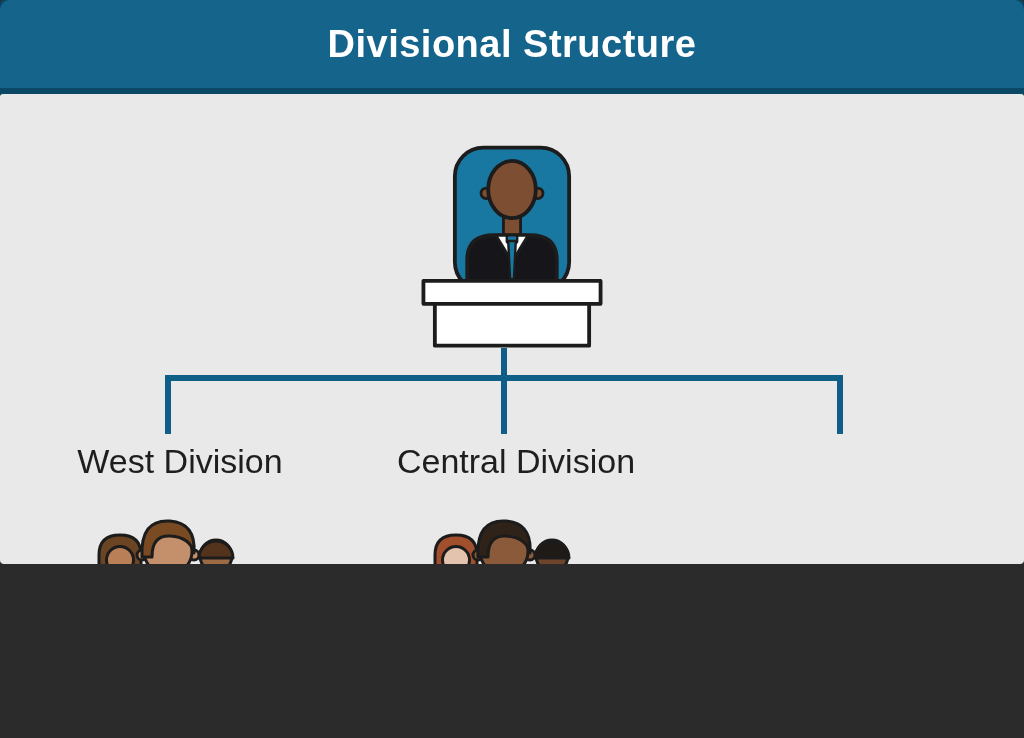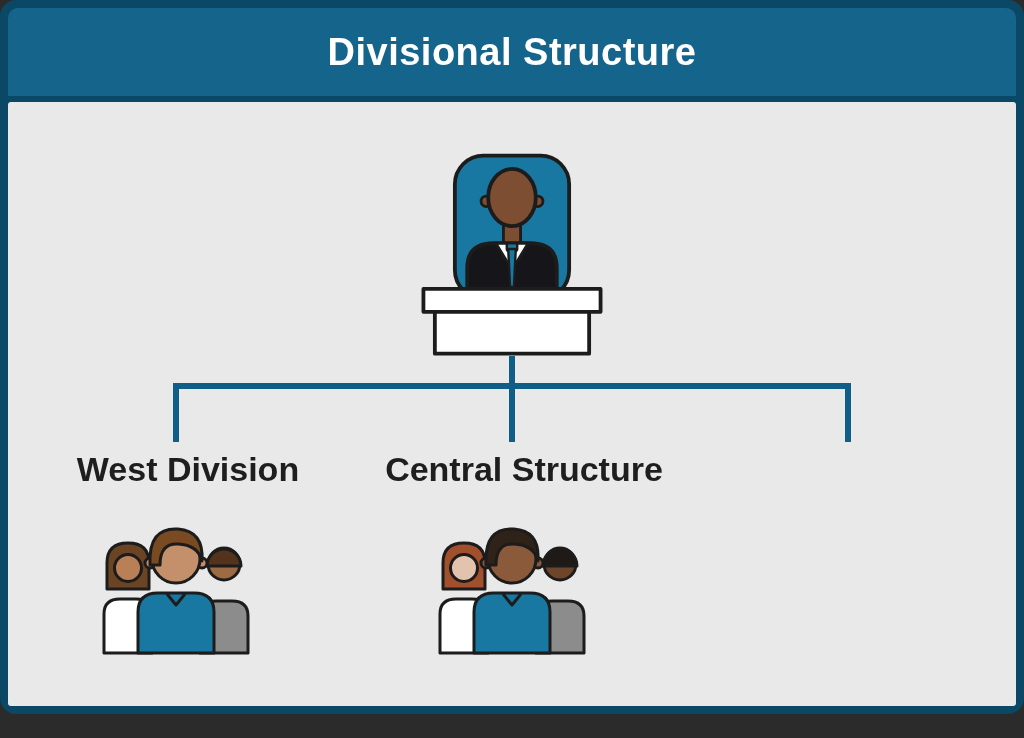--- a/index.html
+++ b/index.html
@@ -1,22 +1,22 @@
 <!DOCTYPE html>
 <html><head>
 <meta charset="utf-8">
 <style>
   * { margin:0; padding:0; box-sizing:border-box; }
   html,body { width:1024px; height:738px; background:#2b2b2b; font-family:"Liberation Sans", sans-serif; }
 
   .frame {
-    width:1024px; height:714px;
+    width:1024px; height:564px;
     background:var(--frame,#0b4866);
-    border-radius:16px;
-    padding:8px;
+    border-radius:4px;
+    padding:0;
     display:flex; flex-direction:column;
     overflow:hidden;
   }
   .header {
     height:88px; flex:0 0 88px;
     background:var(--header,#15648c);
     border-radius:10px 10px 0 0;
     display:flex; align-items:center; justify-content:center;
   }
   .title {
@@ -40,21 +40,21 @@
   }
   .divisions {
     position:absolute; top:348px; left:0; right:0;
     display:flex;
   }
   .division {
     width:336px; flex:0 0 336px;
     display:flex; flex-direction:column; align-items:center;
   }
   .division-label {
-    font-size:34px; font-weight:700;
+    font-size:34px; font-weight:400;
     color:var(--label_color,#1e1e1e);
     white-space:nowrap;
     margin-left:24px;
   }
   .people { margin-top:12px; width:200px; height:158px; }
 
   svg { display:block; }
 </style>
 </head>
 <body>
@@ -103,21 +103,21 @@
             <circle cx="126" cy="62" r="5" fill="var(--center_skin)" stroke="var(--outline)" stroke-width="3"></circle>
             <circle cx="100" cy="58" r="24" fill="var(--center_skin)" stroke="var(--outline)" stroke-width="3"></circle>
             <path d="M74,64 Q72,26 102,28 Q128,30 126,60 Q122,44 102,43 Q84,42 84,64 Z" fill="var(--center_hair)" stroke="var(--outline)" stroke-width="3"></path>
             <path d="M62,152 L62,111 Q62,92 82,92 L118,92 Q138,92 138,111 L138,152 Z" fill="var(--center_shirt)" stroke="var(--outline)" stroke-width="3"></path>
             <path d="M91,93 L100,104 L109,93" fill="none" stroke="var(--outline)" stroke-width="3"></path>
           </svg>
         </div>
       </div>
 
       <div class="division">
-        <div class="division-label">Central Structure</div>
+        <div class="division-label">Central Division</div>
         <div class="people" style="--left_skin: #e3c2ae; --left_hair: #a14f2c; --left_shirt: #ffffff; --center_skin: #8a5a3b; --center_hair: #2f2218; --center_shirt: #1878a2; --right_skin: #6e452a; --right_hair: #1f1a16; --right_shirt: #8c8c8c; --outline: #1c1c1c;">
           <svg viewBox="0 0 200 158" width="200" height="158" stroke-linejoin="round">
             <path d="M31,88 L31,62 Q31,42 52,42 Q73,42 73,62 L73,88 Z" fill="var(--left_hair)" stroke="var(--outline)" stroke-width="3"></path>
             <circle cx="52" cy="67" r="13.5" fill="var(--left_skin)" stroke="var(--outline)" stroke-width="3"></circle>
             <path d="M28,152 L28,113 Q28,98 44,98 L60,98 Q76,98 76,113 L76,152 Z" fill="var(--left_shirt)" stroke="var(--outline)" stroke-width="3"></path>
             <circle cx="148" cy="63" r="16" fill="var(--right_skin)" stroke="var(--outline)" stroke-width="3"></circle>
             <path d="M131,65 A17,17 0 0 1 165,65 Z" fill="var(--right_hair)" stroke="var(--outline)" stroke-width="3"></path>
             <path d="M124,152 L124,115 Q124,100 140,100 L156,100 Q172,100 172,115 L172,152 Z" fill="var(--right_shirt)" stroke="var(--outline)" stroke-width="3"></path>
             <circle cx="74" cy="62" r="5" fill="var(--center_skin)" stroke="var(--outline)" stroke-width="3"></circle>
             <circle cx="126" cy="62" r="5" fill="var(--center_skin)" stroke="var(--outline)" stroke-width="3"></circle>

